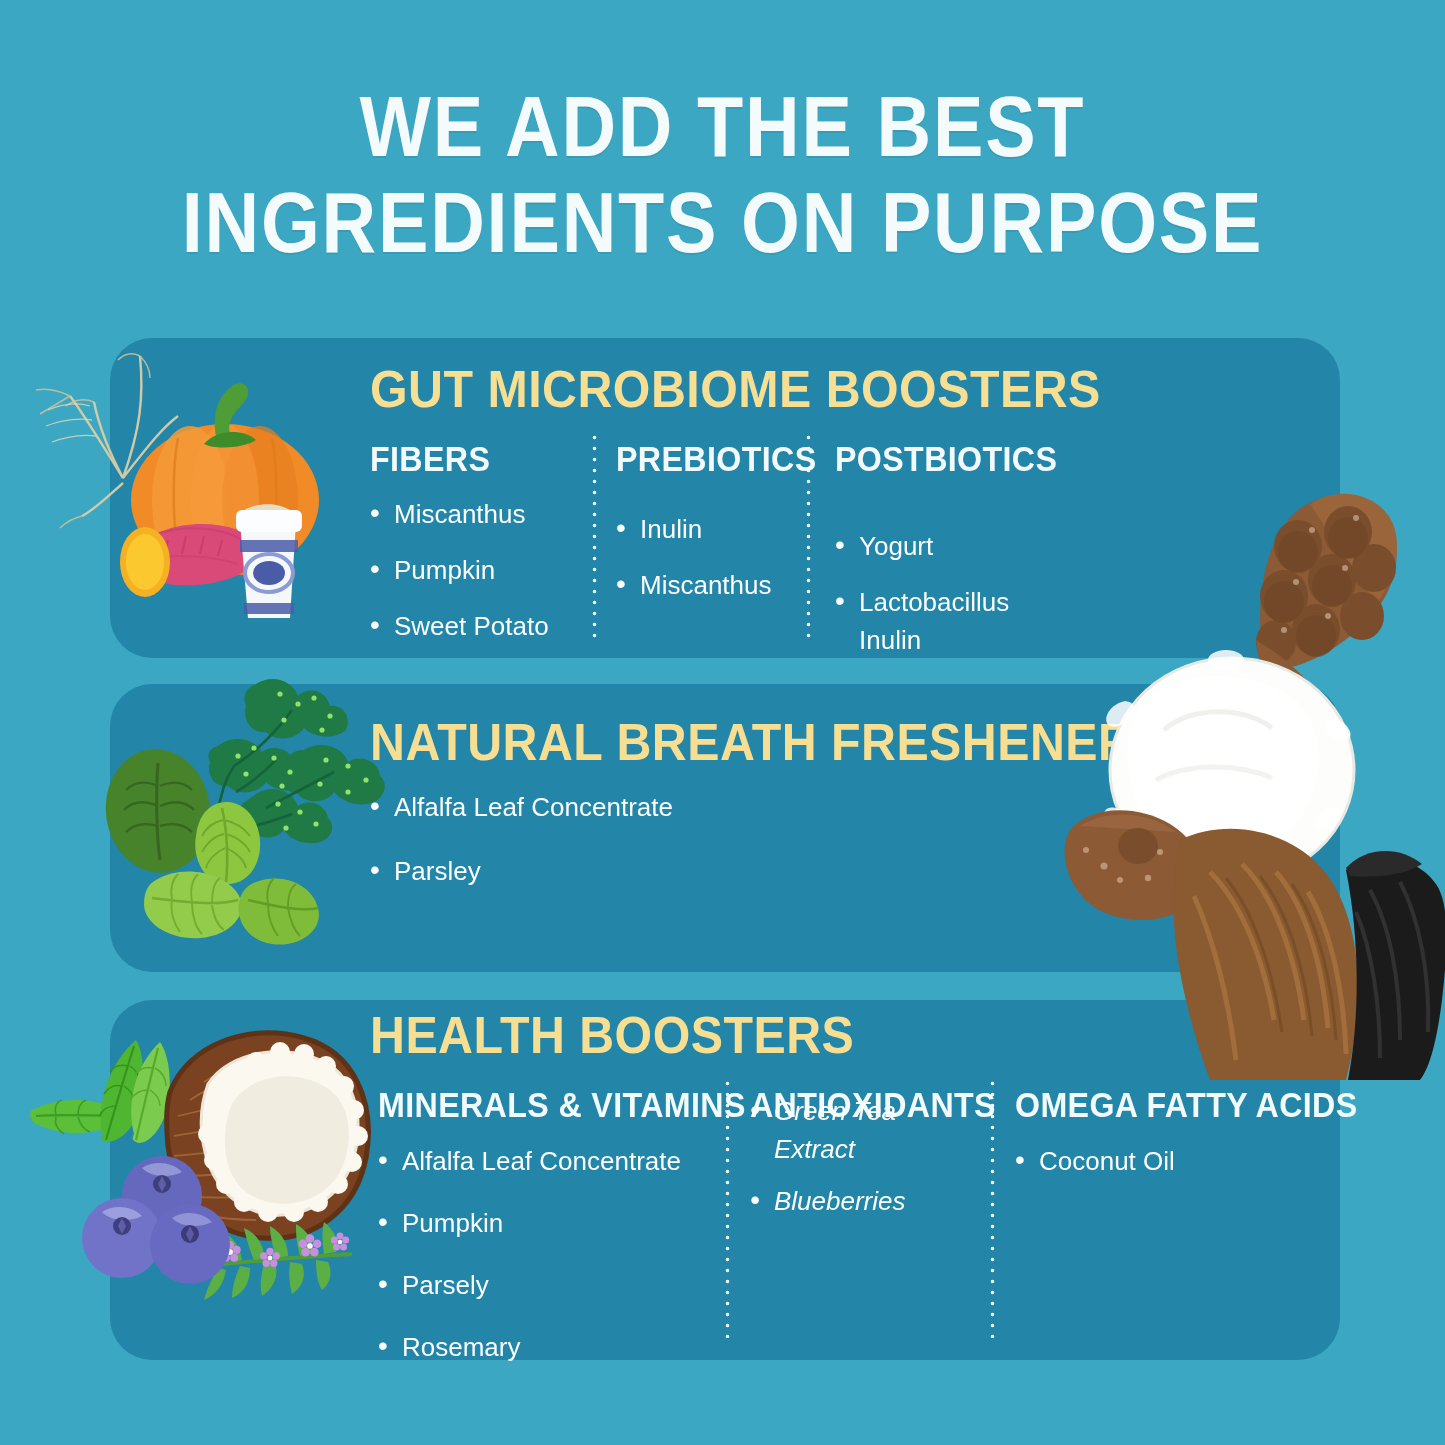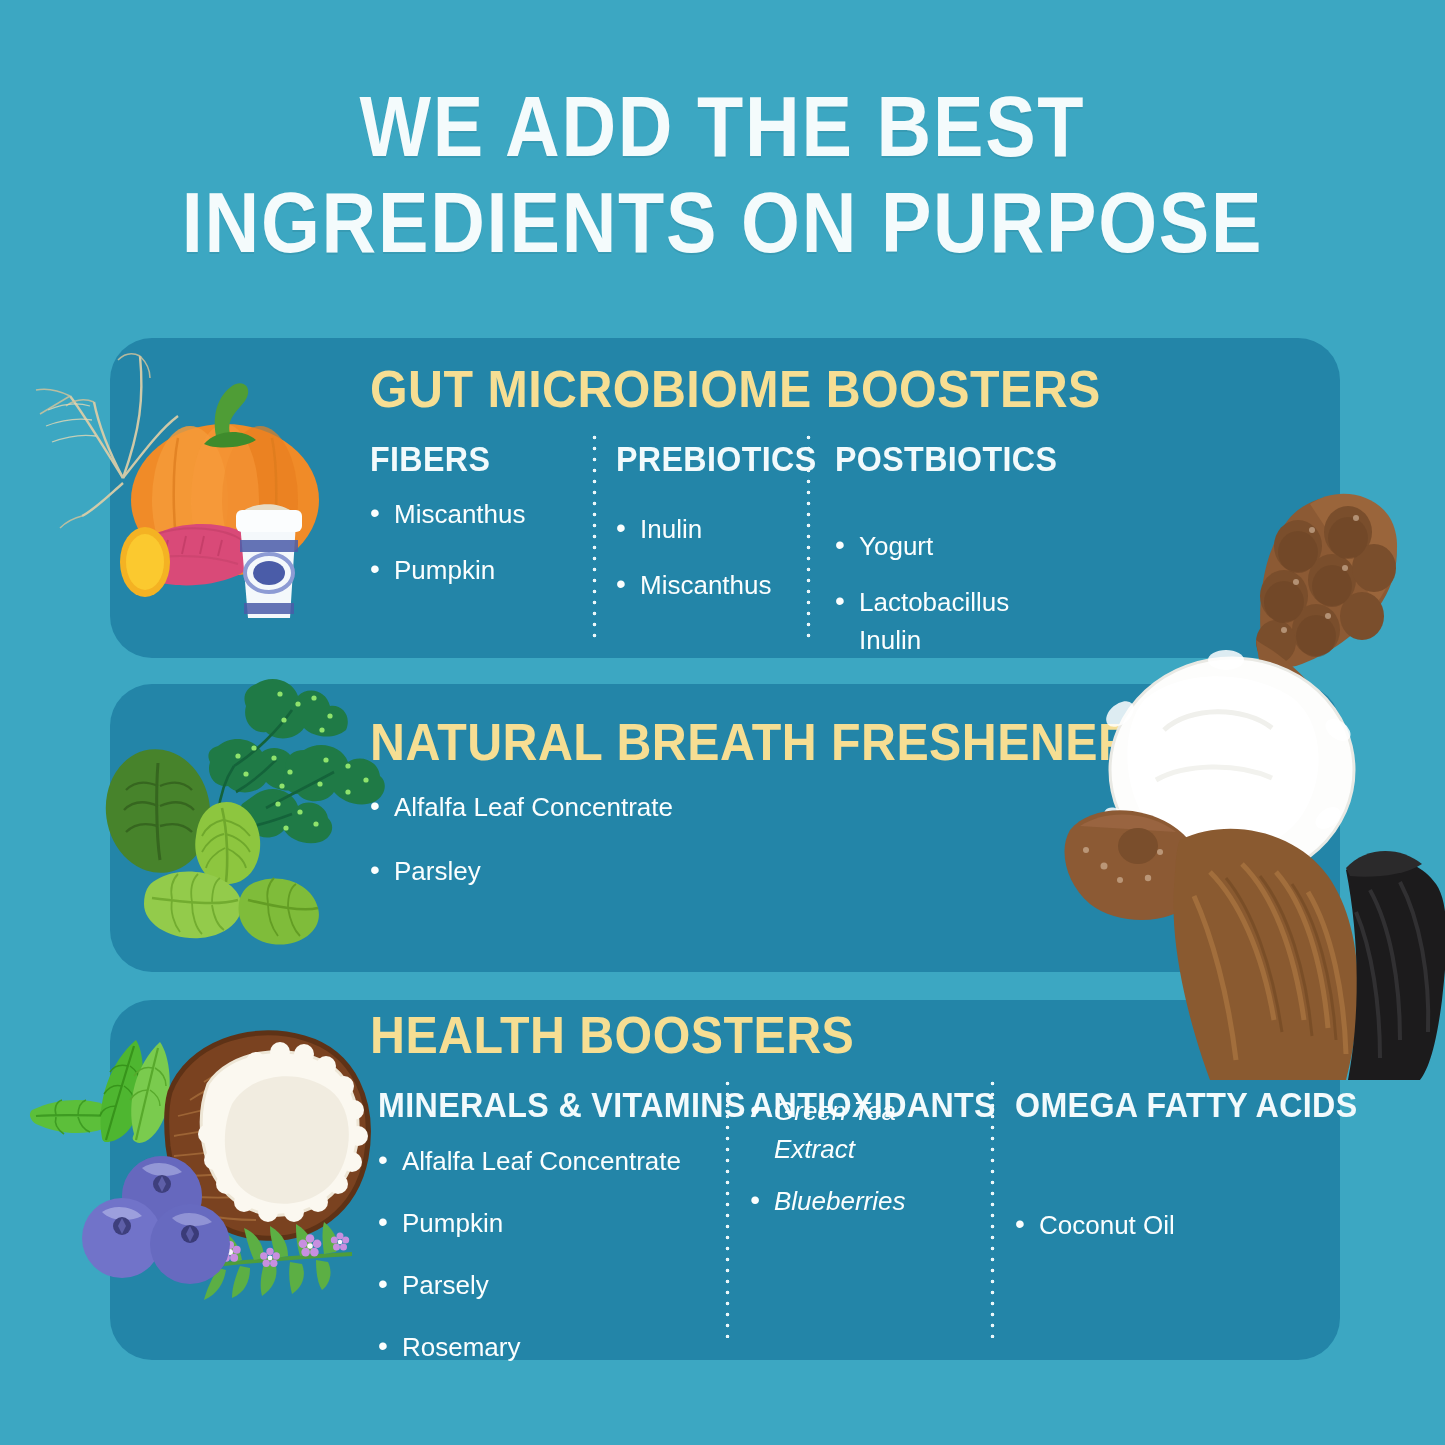--- a/index.html
+++ b/index.html
@@ -130,21 +130,21 @@
   
   #s2l1{ left:370px; top:788px; width:640px; }
   #s2l1 li{ margin-bottom:26px; }
 
   
   #s3h1{ left:378px; top:1086px; }
   #s3h2{ left:750px; top:1086px; }
   #s3h3{ left:1015px; top:1086px; }
   #s3l1{ left:378px; top:1142px; width:340px; }
   #s3l2{ left:750px; top:1092px; width:220px;font-style:italic; }
-  #s3l3{ left:1015px; top:1206px; width:310px; }
+  #s3l3{ left:1015px; top:1142px; width:310px; }
   #s3l1 li{ margin-bottom:24px; }
   #s3l2 li{ margin-bottom:14px; }
   #s3d1{ left:725px; top:1078px; height:260px; }
   #s3d2{ left:990px; top:1078px; height:260px; }
 
   
   .illus{ position:absolute; z-index:4; pointer-events:none; }
   #ill1{ left:28px; top:318px;  width:340px; height:340px; }
   #ill2{ left:86px; top:668px;  width:300px; height:300px; }
   #ill3{ left:22px; top:1006px; width:370px; height:320px; }
@@ -220,20 +220,21 @@
       </g>
     </svg>
   </div>
 
   <div id="t1" class="sec-title">GUT MICROBIOME BOOSTERS</div>
 
   <div id="s1h1" class="col-head">FIBERS</div>
   <ul id="s1l1" class="blist">
     <li>Miscanthus</li>
     <li>Pumpkin</li>
+    <li>Sweet Potato</li>
   </ul>
 
   <div id="s1d1" class="vdiv"></div>
 
   <div id="s1h2" class="col-head">PREBIOTICS</div>
   <ul id="s1l2" class="blist">
     <li>Inulin</li>
     <li>Miscanthus</li>
   </ul>
 

